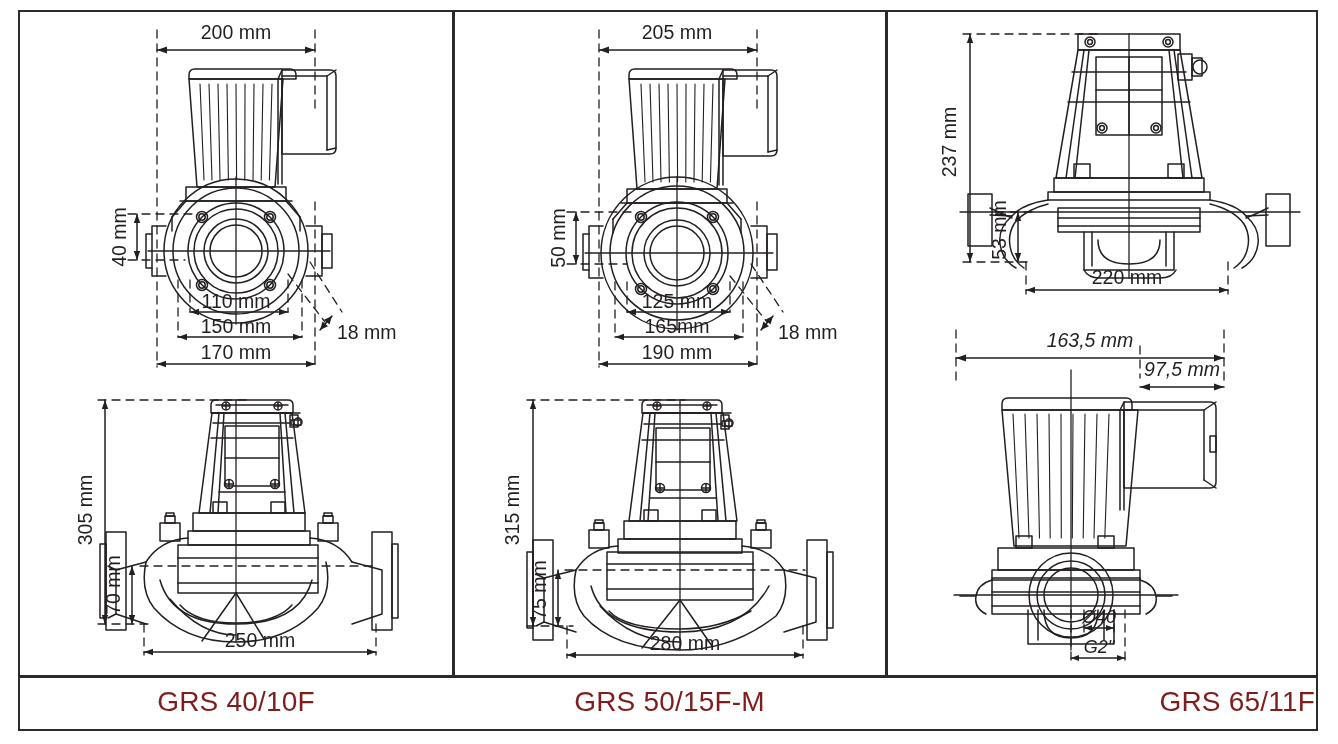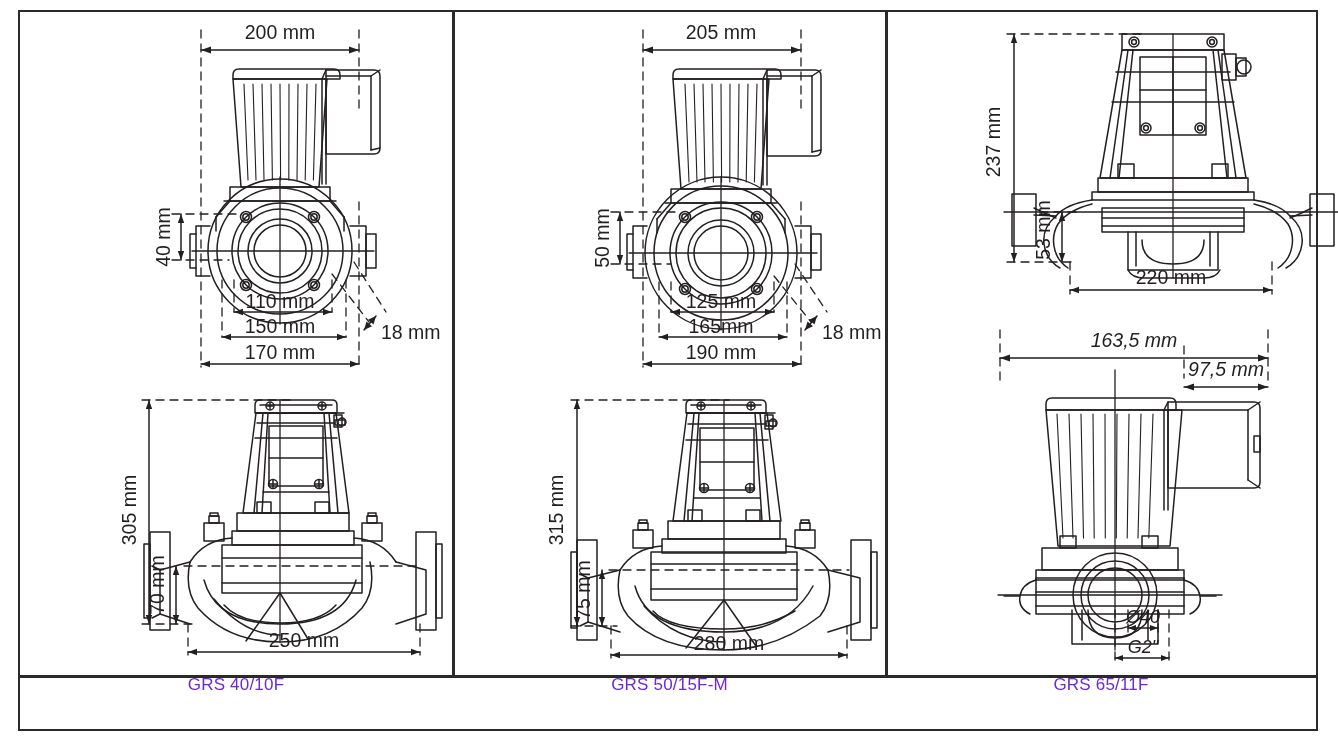--- a/index.html
+++ b/index.html
@@ -3,28 +3,28 @@
 <meta charset="utf-8">
 <style>
   html,body{margin:0;padding:0;background:#ffffff;}
   body{width:1338px;height:744px;overflow:hidden;
        font-family:"Liberation Sans","DejaVu Sans",sans-serif;color:#231f20;}
   #sheet{position:absolute;left:0;top:0;width:1338px;height:744px;}
   .tbl{position:absolute;left:18px;top:10px;width:1300px;height:721px;
        border:2.5px solid #2a2a2a;box-sizing:border-box;background:#fff;}
   .vdiv{position:absolute;top:0;width:2.5px;background:#2a2a2a;}
   .hdiv{position:absolute;left:0;right:0;height:2.5px;background:#2a2a2a;}
-  .cap{position:absolute;bottom:17px;height:55px;display:flex;align-items:center;
-       justify-content:center;font-size:17px;letter-spacing:.2px;
-       color:#6d28d9;font-stretch:condensed;}
+  .cap{position:absolute;bottom:0;height:55px;display:flex;align-items:center;
+       justify-content:center;font-size:28px;letter-spacing:.2px;
+       color:#7f1d1d;font-stretch:condensed;}
   svg{display:block;}
   .dimtxt{font-family:"Liberation Sans","DejaVu Sans",sans-serif;
           font-size:19.5px;fill:#231f20;}
   .dimtxt.sm{font-size:18px;}
-  .pnl{position:absolute;padding-left:44px;}
+  .pnl{position:absolute;}
 </style>
 </head>
 <body>
 
 <div id="sheet">
   <div class="tbl">
 
     <div class="vdiv" style="left:432px;height:666px;"></div>
     <div class="vdiv" style="left:865px;height:666px;"></div>
     <div class="hdiv" style="top:663px;"></div>
@@ -624,18 +624,18 @@
         <text class="dimtxt sm" x="211" y="343" text-anchor="middle">G2"</text>
       </svg>
     </div>
 
     <div class="cap" style="left:0px;width:432px;">
       <span>GRS 40/10F</span>
     </div>
     <div class="cap" style="left:434px;width:431px;align-items:center;">
       <span>GRS 50/15F-M</span>
     </div>
-    <div class="cap" style="left:867px;width:428px;">
+    <div class="cap" style="left:867px;width:428px;justify-content:flex-end;">
       <span>GRS 65/11F</span>
     </div>
 
   </div>
 </div>
 
 </body></html>

